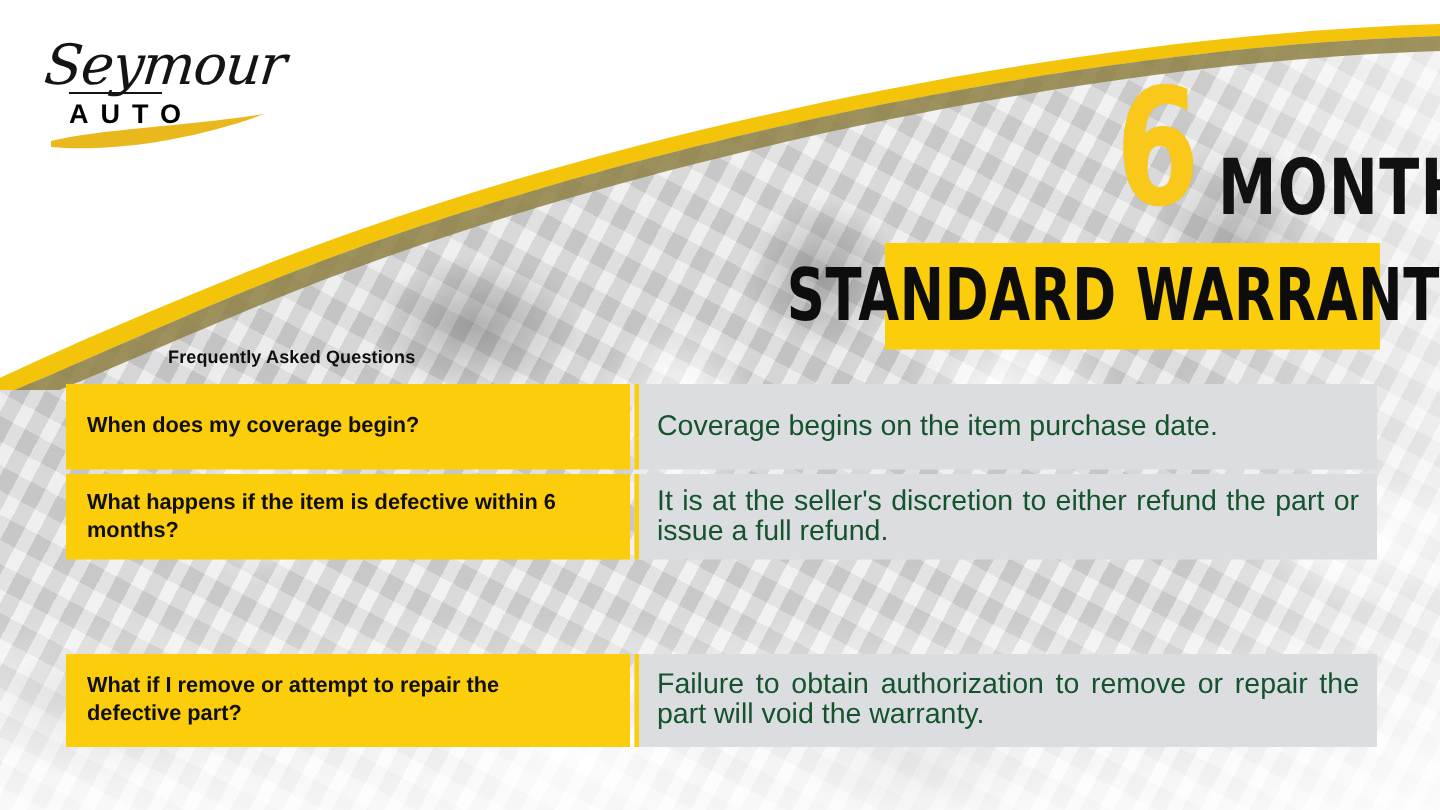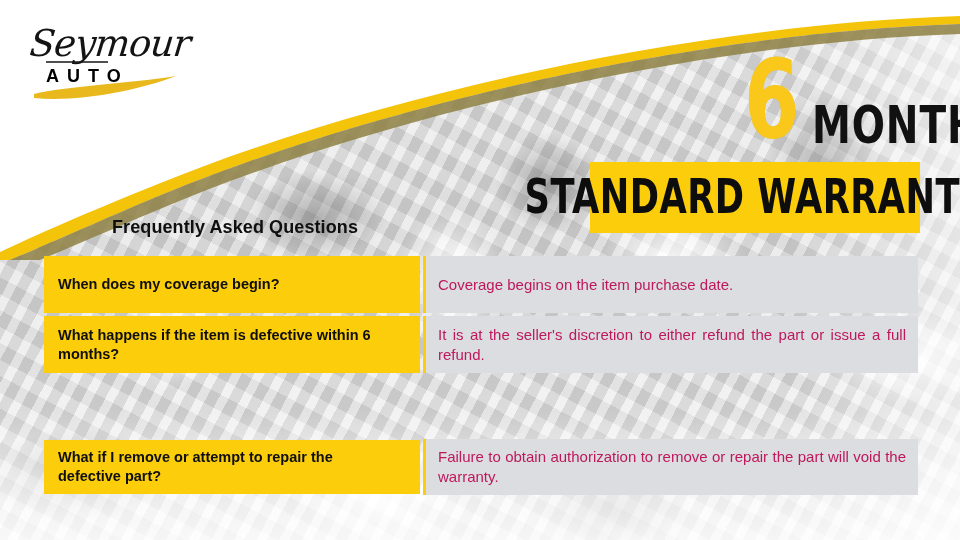--- a/index.html
+++ b/index.html
@@ -138,24 +138,24 @@
     color: #0d0d0d;
     letter-spacing: .5px;
     transform: scaleX(.86) scaleY(1.18);
     white-space: nowrap;
   }
 
   
   .faq-heading {
     position: absolute;
     left: 112px;
-    top: 217px;
-    font-family: "Liberation Sans", sans-serif;
-    font-weight: bold;
-    font-size: 18px;
+    top: 231px;
+    font-family: "Liberation Sans", sans-serif;
+    font-weight: bold;
+    font-size: 12px;
     color: #0f0f0f;
     letter-spacing: .1px;
   }
 
   
   .faq-table {
     position: absolute;
     left: 44px;
     top: 256px;
     width: 874px;
@@ -188,28 +188,28 @@
     flex: 1 1 auto;
     background: #dcdde1;
     border-left: 3px solid #fbcd0b;
     display: flex;
     align-items: center;
     padding: 8px 12px 8px 12px;
     box-sizing: border-box;
   }
   .faq-a span {
     font-family: "Liberation Sans", sans-serif;
-    font-size: 15px;
+    font-size: 19px;
     line-height: 20px;
-    color: #be185d;
+    color: #14532d;
     text-align: justify;
     display: block;
     width: 100%;
   }
-  .row-tall { min-height: 62px; align-items: center; }
+  .row-tall { min-height: 62px; }
 </style>
 </head>
 <body>
 
 <div id="slide">
 
   <div class="bg-photo"></div>
   <div class="bg-fade-bottom"></div>
   <div class="bg-fade-right"></div>
 

